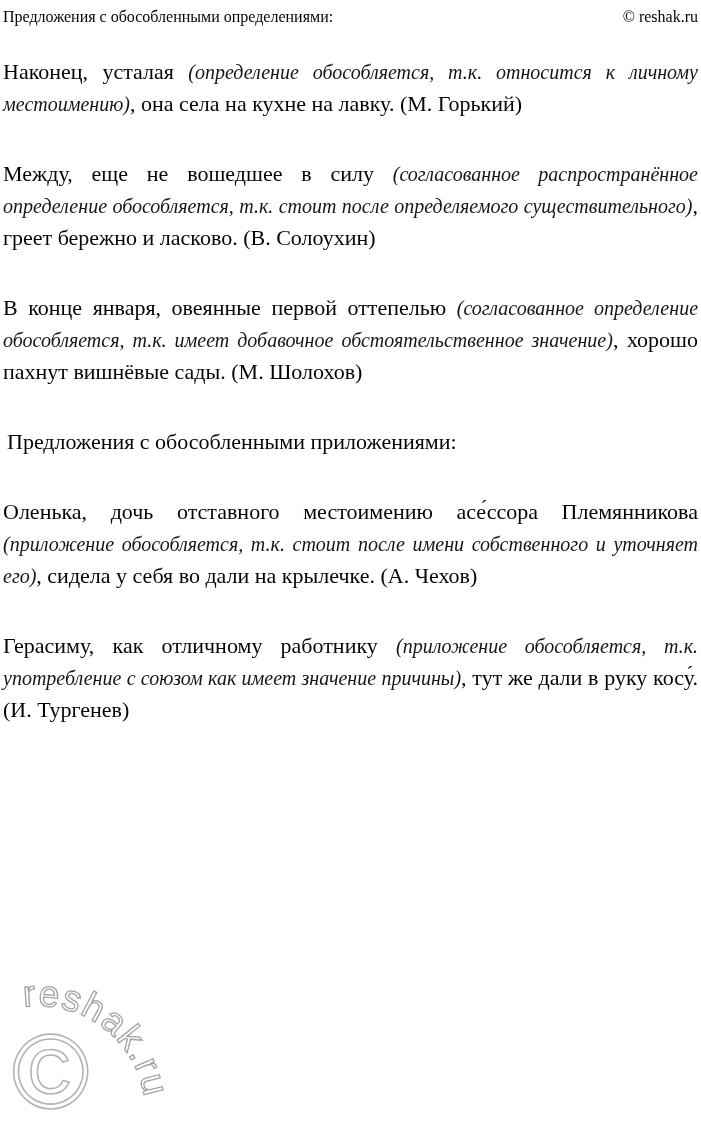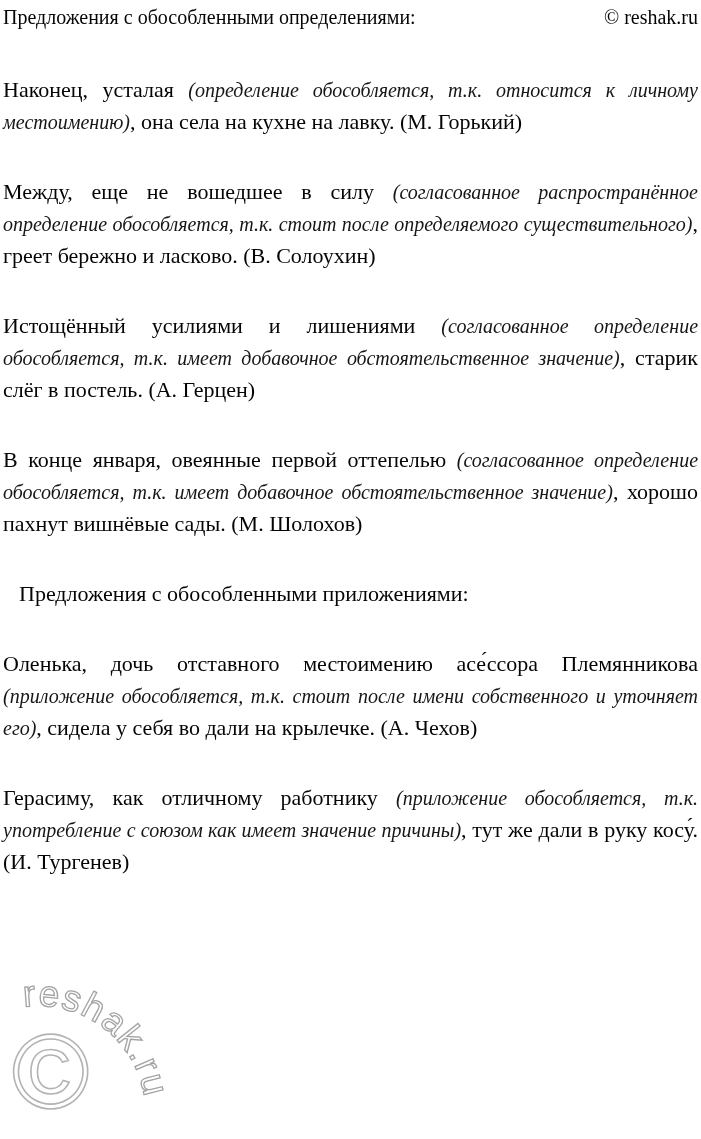--- a/index.html
+++ b/index.html
@@ -16,41 +16,41 @@
     color: #050505;
   }
   .page {
     padding: 2px 3px 0 3px;
     position: relative;
   }
   .header-row {
     display: flex;
     justify-content: space-between;
     align-items: flex-start;
-    font-size: 20px;
+    font-size: 16px;
     line-height: 30px;
-    margin-bottom: 42px;
+    margin-bottom: 24px;
   }
   .para {
     font-size: 22px;
     line-height: 32px;
     margin: 0 0 38px 0;
     text-align: justify;
     text-align-last: left;
   }
   .para .seg-r { font-style: normal; }
   .para .seg-i {
     font-style: italic;
     font-size: 20px;
     color: #161616;
   }
   .section-heading {
     font-size: 22px;
     line-height: 32px;
-    margin: 0 0 38px 16px;
+    margin: 0 0 38px 4px;
   }
   .watermark {
     position: absolute;
     left: -2px;
     top: 952px;
     pointer-events: none;
   }
   .wm-arc-text {
     font-family: "Liberation Sans", "DejaVu Sans", sans-serif;
     font-size: 37px;
@@ -76,21 +76,20 @@
     <span>Предложения с обособленными определениями:</span>
     <span>© reshak.ru</span>
   </div>
 
 
   <p class="para"><span class="seg-r">Наконец, усталая </span><span class="seg-i">(определение обособляется, т.к. относится к личному местоимению)</span><span class="seg-r">, она села на кухне на лавку. (М. Горький)</span></p>
 
 
   <p class="para"><span class="seg-r">Между, еще не вошедшее в силу </span><span class="seg-i">(согласованное распространённое определение обособляется, т.к. стоит после определяемого существительного)</span><span class="seg-r">, греет бережно и ласково. (В. Солоухин)</span></p>
 
-  <p class="para"><span class="seg-r">Истощённый усилиями и лишениями </span><span class="seg-i">(согласованное определение обособляется, т.к. имеет добавочное обстоятельственное значение)</span><span class="seg-r">, старик слёг в постель. (А. Герцен)</span></p>
 
   <p class="para"><span class="seg-r">В конце января, овеянные первой оттепелью </span><span class="seg-i">(согласованное определение обособляется, т.к. имеет добавочное обстоятельственное значение)</span><span class="seg-r">, хорошо пахнут вишнёвые сады. (М. Шолохов)</span></p>
 
   <div class="section-heading">Предложения с обособленными приложениями:</div>
 
   <p class="para"><span class="seg-r">Оленька, дочь отставного местоимению асе́ссора Племянникова </span><span class="seg-i">(приложение обособляется, т.к. стоит после имени собственного и уточняет его)</span><span class="seg-r">, сидела у себя во дали на крылечке. (А. Чехов)</span></p>
 
   <p class="para"><span class="seg-r">Герасиму, как отличному работнику </span><span class="seg-i">(приложение обособляется, т.к. употребление с союзом как имеет значение причины)</span><span class="seg-r">, тут же дали в руку косу́. (И. Тургенев)</span></p>
 
   <svg class="watermark" width="210" height="190" viewBox="0 0 210 190" aria-hidden="true">

